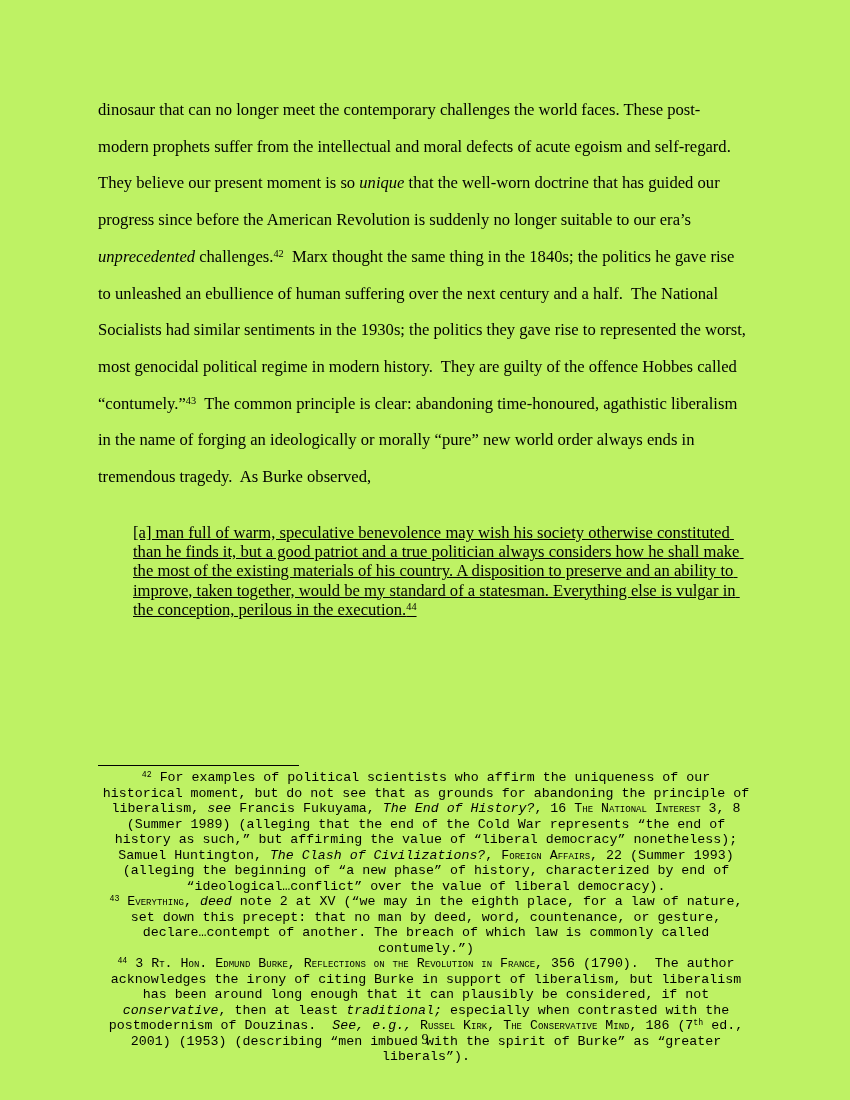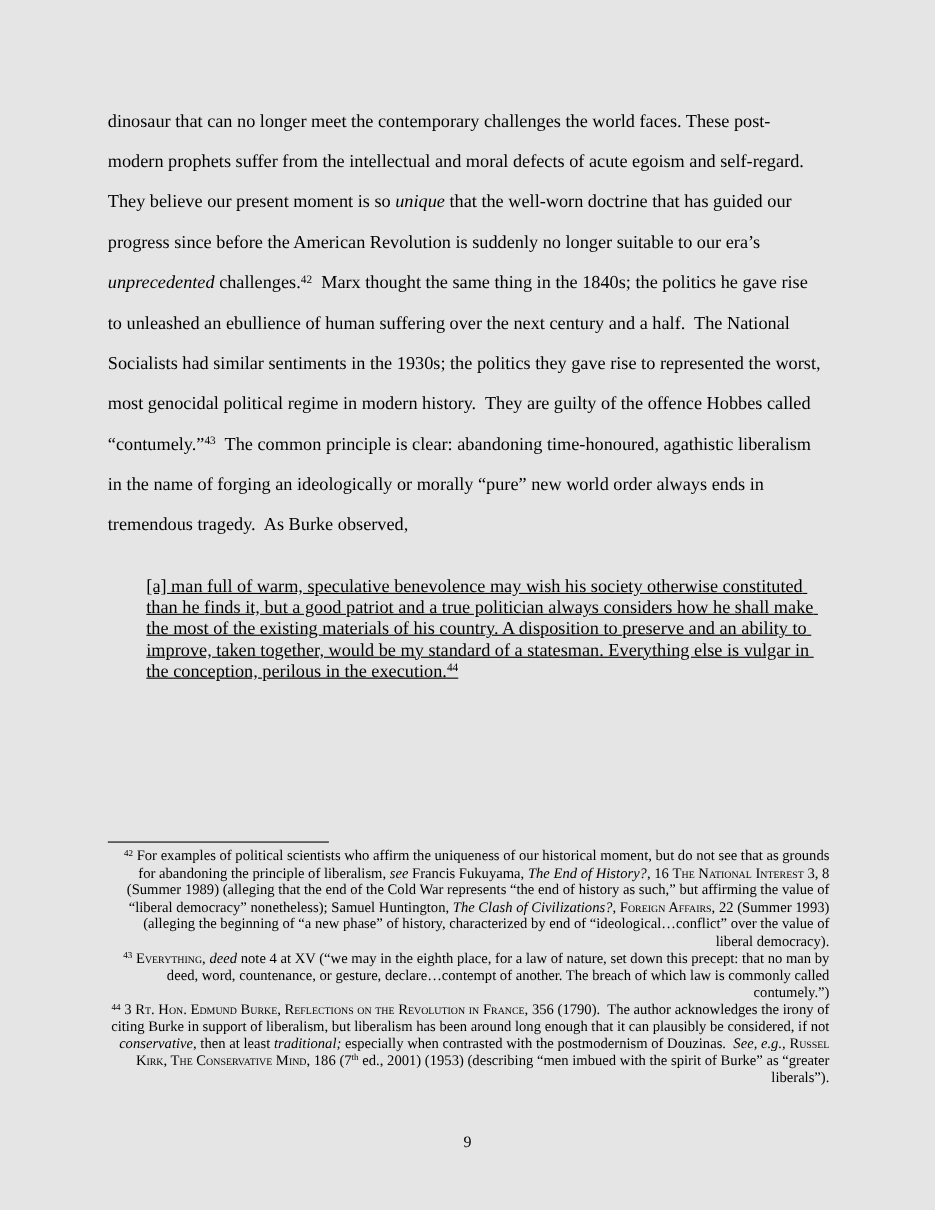--- a/index.html
+++ b/index.html
@@ -4,21 +4,21 @@
 <style>
   html, body {
     margin: 0;
     padding: 0;
     background: #ffffff;
   }
   .page {
     position: relative;
     width: 850px;
     height: 1100px;
-    background: #e5e5e5;
+    background: #bef264;
     color: #000000;
     font-family: "Liberation Serif", "DejaVu Serif", serif;
     overflow: hidden;
   }
   .content {
     position: absolute;
     left: 98px;
     top: 92px;
     width: 652px;
   }
@@ -46,22 +46,23 @@
   .fn-separator {
     width: 201px;
     height: 0;
     border-top: 1.6px solid #000000;
     margin: 9px 0 4px 0;
   }
   .footnote {
     margin: 0;
     font-size: 13.3px;
     line-height: 15.5px;
-    text-align: right;
+    text-align: center;
     white-space: pre-wrap;
+    font-family: Liberation Mono, monospace;
   }
   .page-number {
     position: absolute;
     top: 1030px;
     left: 0;
     width: 100%;
     text-align: center;
     font-size: 14.5px;
     line-height: 18px;
   }
@@ -84,20 +85,20 @@
     <p class="body-paragraph"><span>dinosaur that can no longer meet the contemporary challenges the world faces. These post-modern prophets suffer from the intellectual and moral defects of acute egoism and self-regard. They believe our present moment is so </span><span class="seg-i">unique</span><span> that the well-worn doctrine that has guided our progress since before the American Revolution is suddenly no longer suitable to our era’s </span><span class="seg-i">unprecedented</span><span> challenges.</span><span class="seg-sup">42</span><span>  Marx thought the same thing in the 1840s; the politics he gave rise to unleashed an ebullience of human suffering over the next century and a half.  The National Socialists had similar sentiments in the 1930s; the politics they gave rise to represented the worst, most genocidal political regime in modern history.  They are guilty of the offence Hobbes called “contumely.”</span><span class="seg-sup">43</span><span>  The common principle is clear: abandoning time-honoured, agathistic liberalism in the name of forging an ideologically or morally “pure” new world order always ends in tremendous tragedy.  As Burke observed,</span></p>
 
     <div class="block-quote"><span>[a] man full of warm, speculative benevolence may wish his society otherwise constituted than he finds it, but a good patriot and a true politician always considers how he shall make the most of the existing materials of his country. A disposition to preserve and an ability to improve, taken together, would be my standard of a statesman. Everything else is vulgar in the conception, perilous in the execution.</span><span class="seg-sup">44</span></div>
   </div>
 
   <div class="footnotes">
     <div class="fn-separator"></div>
 
     <div class="footnote"><span class="seg-sup">42</span><span> For examples of political scientists who affirm the uniqueness of our historical moment, but do not see that as grounds for abandoning the principle of liberalism, </span><span class="seg-i">see</span><span> Francis Fukuyama, </span><span class="seg-i">The End of History?</span><span>, 16 </span><span class="seg-sc">The National Interest</span><span> 3, 8 (Summer 1989) (alleging that the end of the Cold War represents “the end of history as such,” but affirming the value of “liberal democracy” nonetheless); Samuel Huntington, </span><span class="seg-i">The Clash of Civilizations?</span><span>, </span><span class="seg-sc">Foreign Affairs</span><span>, 22 (Summer 1993) (alleging the beginning of “a new phase” of history, characterized by end of “ideological…conflict” over the value of liberal democracy).</span></div>
 
-    <div class="footnote"><span class="seg-sup">43</span><span> </span><span class="seg-sc">Everything</span><span>, </span><span class="seg-i">deed</span><span> note 4 at XV (“we may in the eighth place, for a law of nature, set down this precept: that no man by deed, word, countenance, or gesture, declare…contempt of another. The breach of which law is commonly called contumely.”)</span></div>
+    <div class="footnote"><span class="seg-sup">43</span><span> </span><span class="seg-sc">Everything</span><span>, </span><span class="seg-i">deed</span><span> note 2 at XV (“we may in the eighth place, for a law of nature, set down this precept: that no man by deed, word, countenance, or gesture, declare…contempt of another. The breach of which law is commonly called contumely.”)</span></div>
 
     <div class="footnote"><span class="seg-sup">44</span><span> 3 </span><span class="seg-sc">Rt. Hon. Edmund Burke, Reflections on the Revolution in France</span><span>, 356 (1790).  The author acknowledges the irony of citing Burke in support of liberalism, but liberalism has been around long enough that it can plausibly be considered, if not </span><span class="seg-i">conservative</span><span>, then at least </span><span class="seg-i">traditional;</span><span> especially when contrasted with the postmodernism of Douzinas.  </span><span class="seg-i">See, e.g.,</span><span> </span><span class="seg-sc">Russel Kirk, The Conservative Mind</span><span>, 186 (7</span><span class="seg-sup">th</span><span> ed., 2001) (1953) (describing “men imbued with the spirit of Burke” as “greater liberals”).</span></div>
   </div>
 
   <div class="page-number">9</div>
 
 </div>
 
 </body></html>

